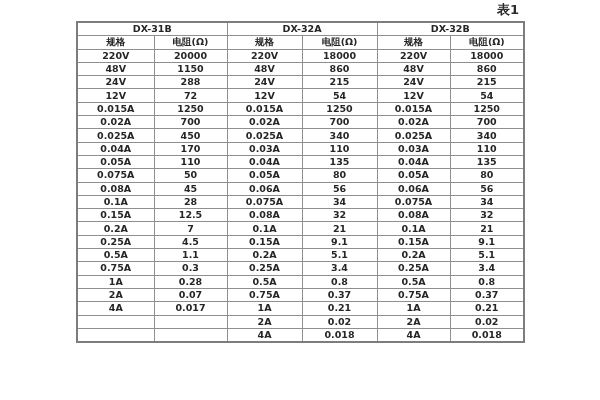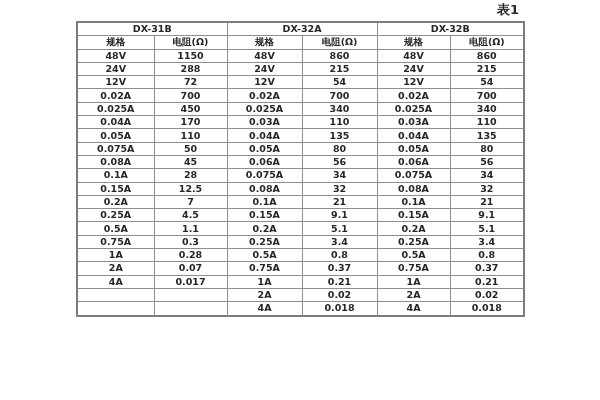--- a/index.html
+++ b/index.html
@@ -81,20 +81,28 @@
         <th>规格</th>
         <th>电阻(Ω)</th>
         <th>规格</th>
         <th>电阻(Ω)</th>
         <th>规格</th>
         <th>电阻(Ω)</th>
       </tr>
     </thead>
     <tbody>
         <tr>
+          <td>220V</td>
+          <td>20000</td>
+          <td>220V</td>
+          <td>18000</td>
+          <td>220V</td>
+          <td>18000</td>
+        </tr>
+        <tr>
           <td>48V</td>
           <td>1150</td>
           <td>48V</td>
           <td>860</td>
           <td>48V</td>
           <td>860</td>
         </tr>
         <tr>
           <td>24V</td>
           <td>288</td>
@@ -105,20 +113,28 @@
         </tr>
         <tr>
           <td>12V</td>
           <td>72</td>
           <td>12V</td>
           <td>54</td>
           <td>12V</td>
           <td>54</td>
         </tr>
         <tr>
+          <td>0.015A</td>
+          <td>1250</td>
+          <td>0.015A</td>
+          <td>1250</td>
+          <td>0.015A</td>
+          <td>1250</td>
+        </tr>
+        <tr>
           <td>0.02A</td>
           <td>700</td>
           <td>0.02A</td>
           <td>700</td>
           <td>0.02A</td>
           <td>700</td>
         </tr>
         <tr>
           <td>0.025A</td>
           <td>450</td>

